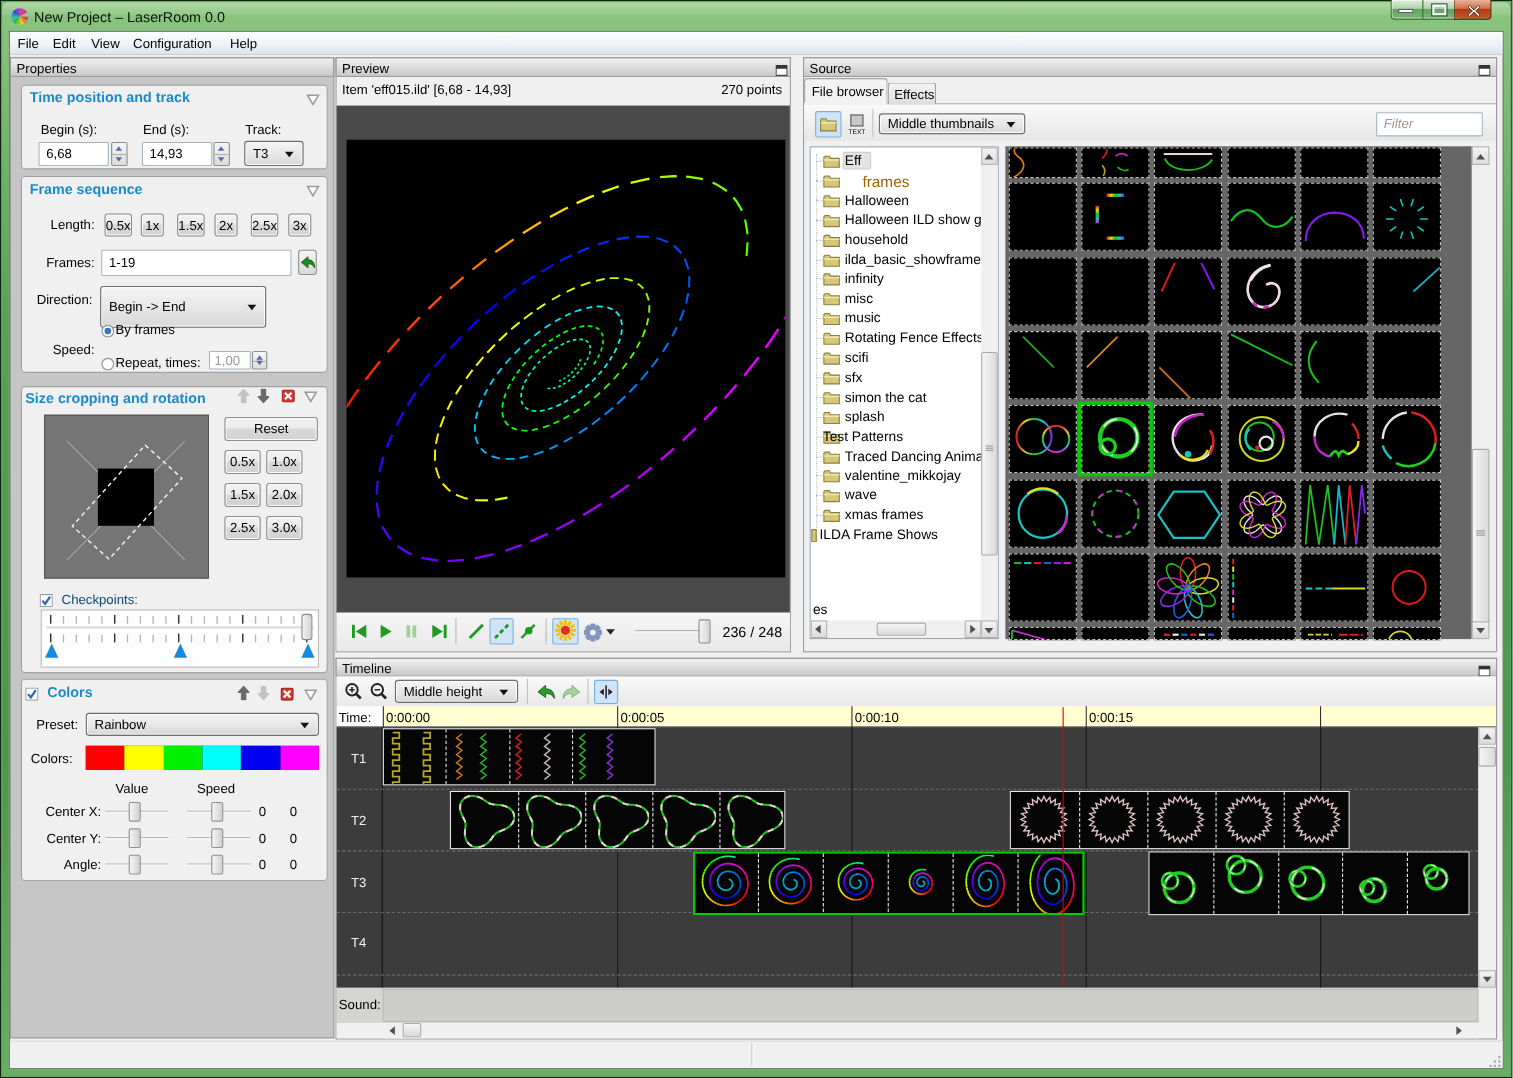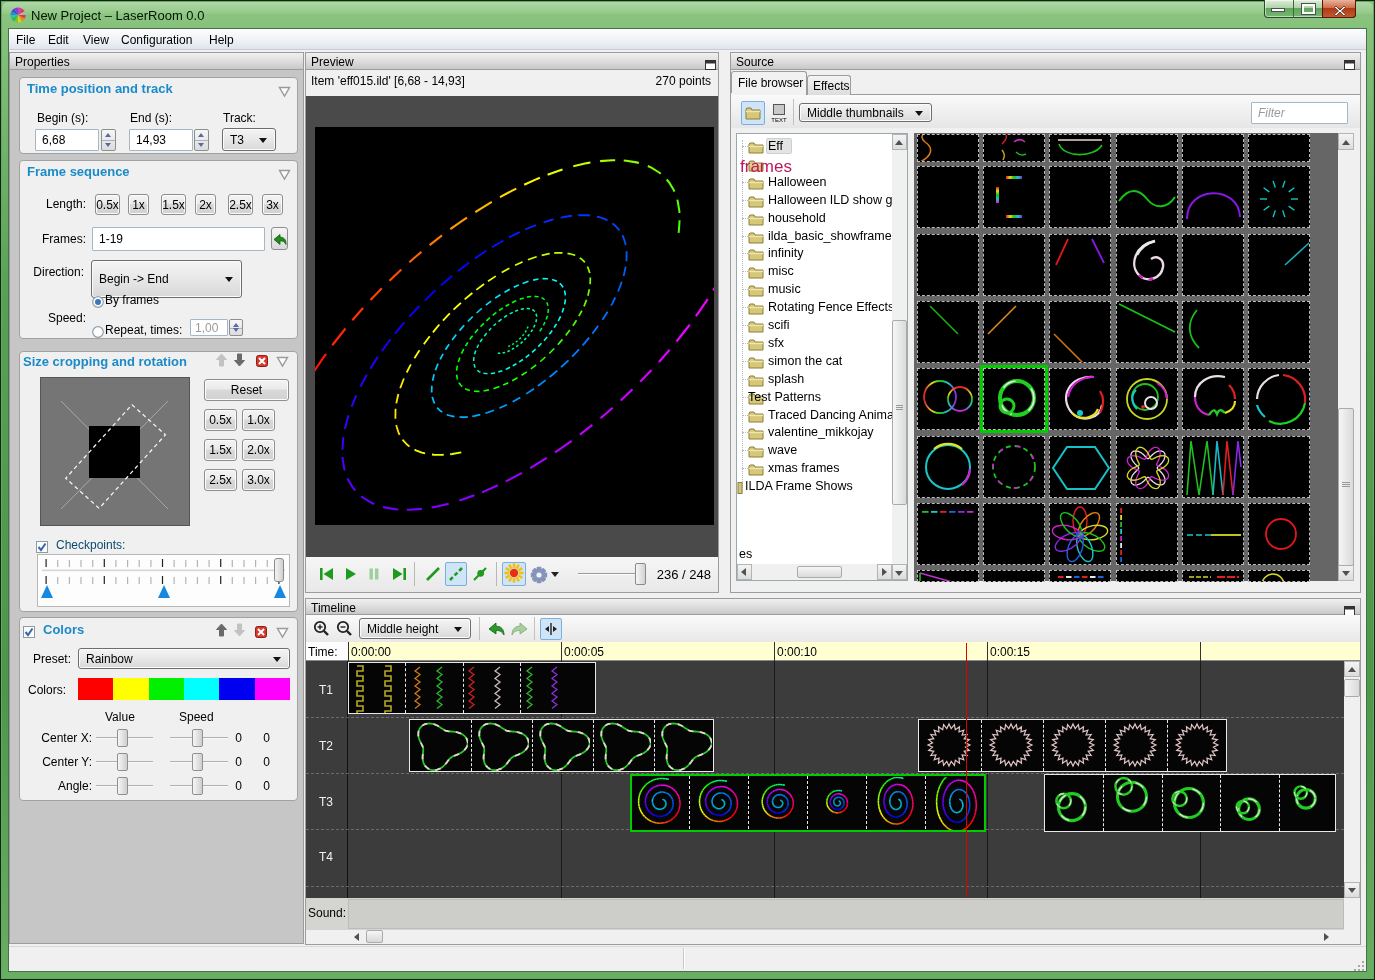--- a/index.html
+++ b/index.html
@@ -608,21 +608,21 @@
 <div style="position:absolute;left:748px;top:140.0px;width:0px;height:0px;"><svg width="16" height="13" viewBox="0 0 16 13" style="">
       <path d="M1 3 L1 12 L15 12 L15 4 L7 4 L6 2 L2 2 Z" fill="#d6c878" stroke="#8a7f3c" stroke-width="1"></path>
       <path d="M1 5.5 L15 5.5" stroke="#efe6ad" stroke-width="1.4"></path>
     </svg></div>
 <div style="position:absolute;left:768px;top:139.0px;font-size:12.5px;color:#000;white-space:nowrap;">Eff</div>
 <div style="position:absolute;left:742px;top:163.9px;width:6px;height:0px;border-top:1px dotted #b8b8b8;"></div>
 <div style="position:absolute;left:748px;top:157.9px;width:0px;height:0px;"><svg width="16" height="13" viewBox="0 0 16 13" style="">
       <path d="M1 3 L1 12 L15 12 L15 4 L7 4 L6 2 L2 2 Z" fill="#d6c878" stroke="#8a7f3c" stroke-width="1"></path>
       <path d="M1 5.5 L15 5.5" stroke="#efe6ad" stroke-width="1.4"></path>
     </svg></div>
-<div style="position:absolute;left:740px;top:156.9px;font-size:17px;color:#be185d;white-space:nowrap;">frames</div>
+<div style="position:absolute;left:784px;top:156.9px;font-size:14px;color:#a16207;white-space:nowrap;">frames</div>
 <div style="position:absolute;left:742px;top:181.8px;width:6px;height:0px;border-top:1px dotted #b8b8b8;"></div>
 <div style="position:absolute;left:748px;top:175.8px;width:0px;height:0px;"><svg width="16" height="13" viewBox="0 0 16 13" style="">
       <path d="M1 3 L1 12 L15 12 L15 4 L7 4 L6 2 L2 2 Z" fill="#d6c878" stroke="#8a7f3c" stroke-width="1"></path>
       <path d="M1 5.5 L15 5.5" stroke="#efe6ad" stroke-width="1.4"></path>
     </svg></div>
 <div style="position:absolute;left:768px;top:174.8px;font-size:12.5px;color:#000;white-space:nowrap;">Halloween</div>
 <div style="position:absolute;left:742px;top:199.7px;width:6px;height:0px;border-top:1px dotted #b8b8b8;"></div>
 <div style="position:absolute;left:748px;top:193.7px;width:0px;height:0px;"><svg width="16" height="13" viewBox="0 0 16 13" style="">
       <path d="M1 3 L1 12 L15 12 L15 4 L7 4 L6 2 L2 2 Z" fill="#d6c878" stroke="#8a7f3c" stroke-width="1"></path>
       <path d="M1 5.5 L15 5.5" stroke="#efe6ad" stroke-width="1.4"></path>

